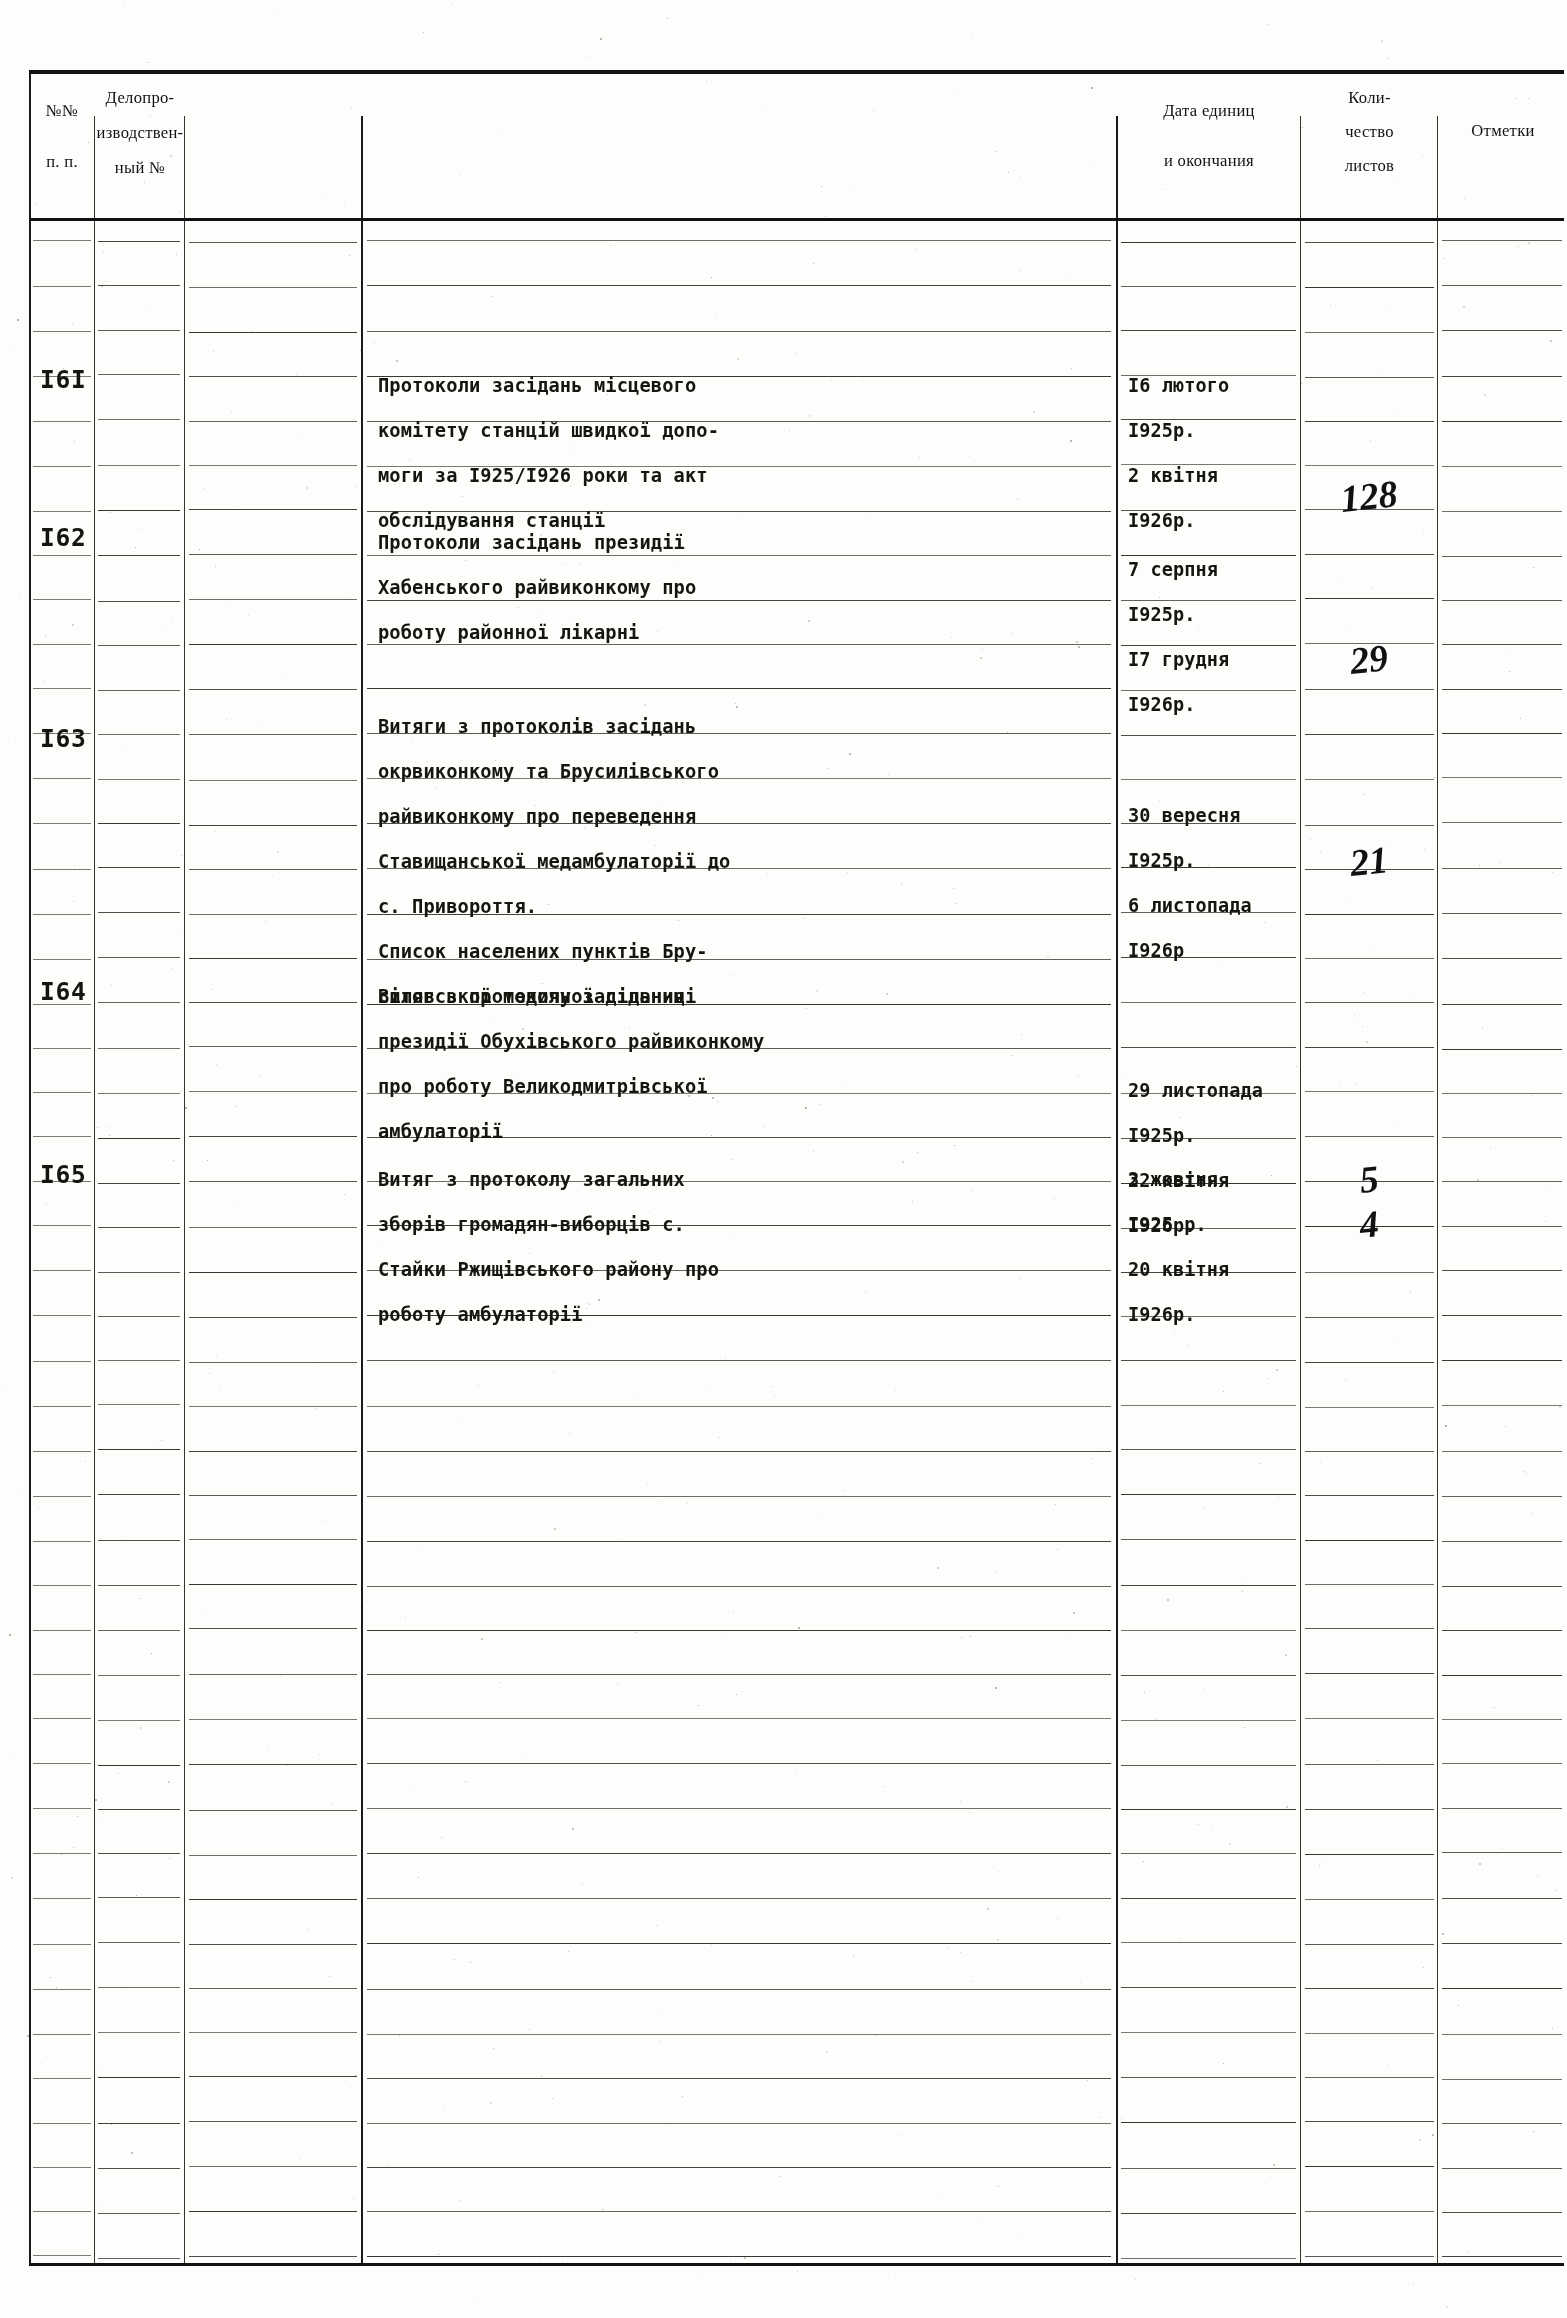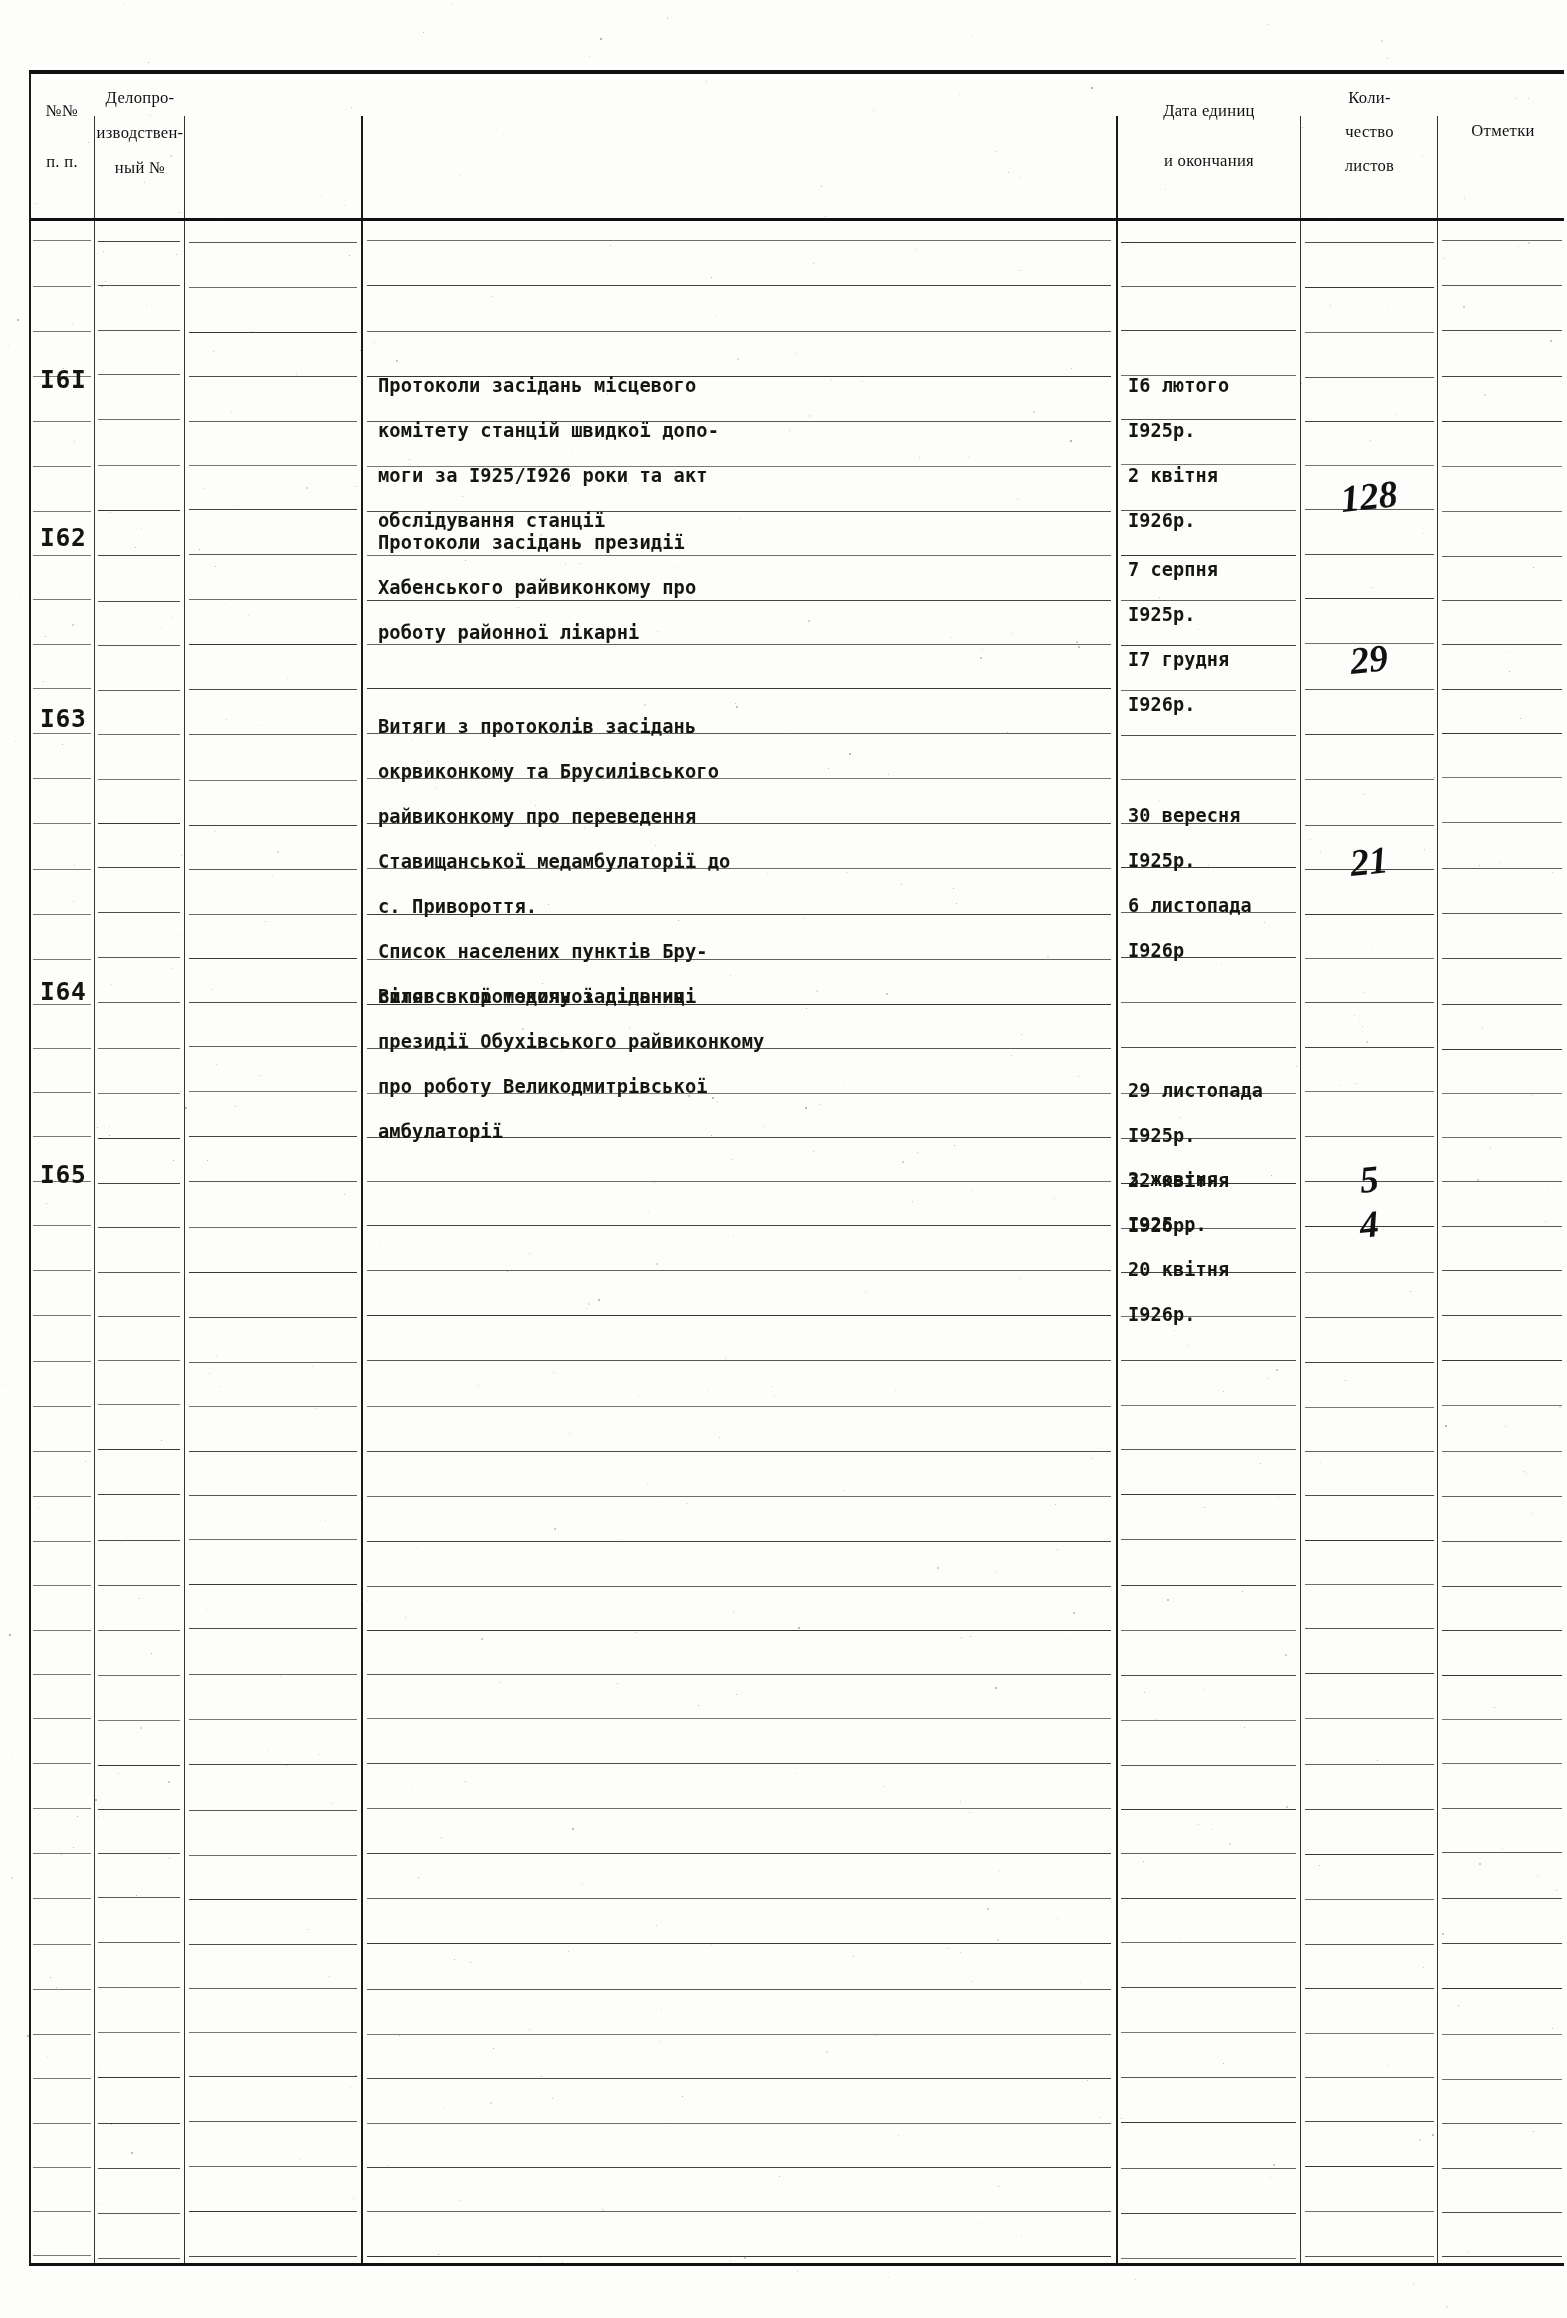--- a/index.html
+++ b/index.html
@@ -466,21 +466,21 @@
         <div class="title-line">роботу районної лікарні</div>
       </div>
       <div class="date-cell" style="top: 326px;">
         <div class="date-line">7 серпня</div>
         <div class="date-line">I925р.</div>
         <div class="date-line">I7 грудня</div>
         <div class="date-line">I926р.</div>
       </div>
       <div class="count-cell" style="top: 416px;">29</div>
       <div class="marks-cell" style="top: 302px;"></div>
-      <div class="row-num" style="top: 483px;">I63</div>
+      <div class="row-num" style="top: 503px;">I63</div>
       <div class="row-num" style="left: 107px; width: 72px; top: 485px;"></div>
       <div class="title-cell" style="top: 483px;">
         <div class="title-line">Витяги з протоколів засідань</div>
         <div class="title-line">окрвиконкому та Брусилівського</div>
         <div class="title-line">райвиконкому про переведення</div>
         <div class="title-line">Ставищанської медамбулаторії до</div>
         <div class="title-line">с. Привороття.</div>
         <div class="title-line">Список населених пунктів Бру-</div>
         <div class="title-line">сіловської медичної дільниці</div>
       </div>
@@ -503,20 +503,26 @@
       <div class="date-cell" style="top: 847px;">
         <div class="date-line">29 листопада</div>
         <div class="date-line">I925р.</div>
         <div class="date-line">22 квітня</div>
         <div class="date-line">I926р.</div>
       </div>
       <div class="count-cell" style="top: 936px;">5</div>
       <div class="marks-cell" style="top: 756px;"></div>
       <div class="row-num" style="top: 939px;">I65</div>
       <div class="row-num" style="left: 107px; width: 72px; top: 939px;"></div>
+      <div class="title-cell" style="top: 936px;">
+        <div class="title-line">Витяг з протоколу загальних</div>
+        <div class="title-line">зборів громадян-виборців с.</div>
+        <div class="title-line">Стайки Ржищівського району про</div>
+        <div class="title-line">роботу амбулаторії</div>
+      </div>
       <div class="date-cell" style="top: 936px;">
         <div class="date-line">3 жовтня</div>
         <div class="date-line">I925 р.</div>
         <div class="date-line">20 квітня</div>
         <div class="date-line">I926р.</div>
       </div>
       <div class="count-cell" style="top: 981px;">4</div>
       <div class="marks-cell" style="top: 939px;"></div>
     </div>
 

